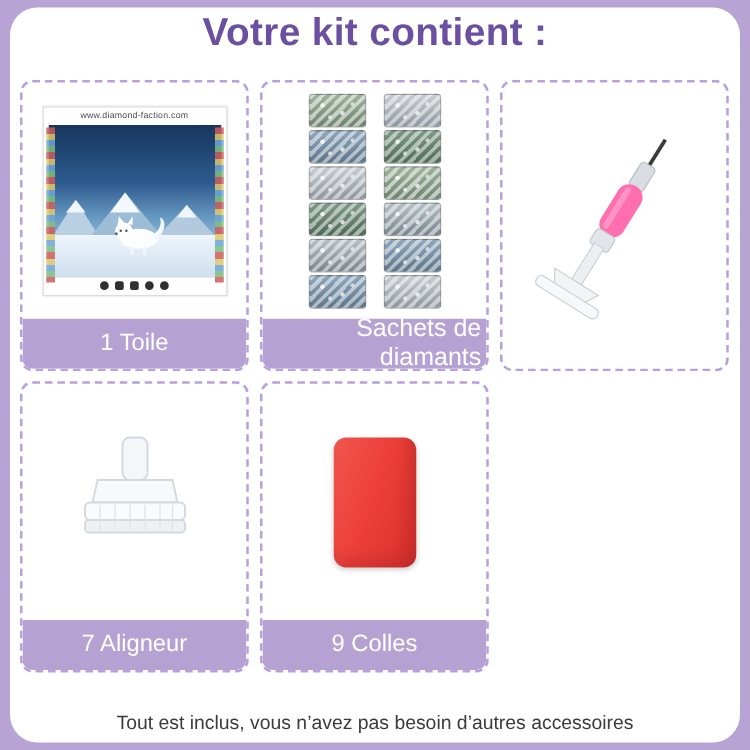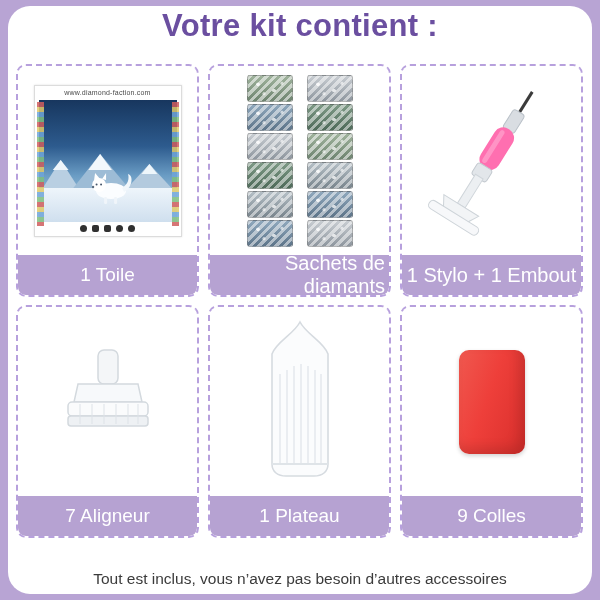--- a/index.html
+++ b/index.html
@@ -349,21 +349,20 @@
             <rect x="66" y="32" width="13" height="22" rx="3" fill="#d9dde2" stroke="#b9c0c8" stroke-width="1"></rect>
             <rect x="62" y="52" width="21" height="46" rx="10" fill="#ff6fb0"></rect>
             <rect x="66" y="56" width="5" height="38" rx="3" fill="#ff9ecb" opacity="0.8"></rect>
             <rect x="64" y="96" width="17" height="14" rx="3" fill="#e2e6ea" stroke="#c3c9cf" stroke-width="1"></rect>
             <rect x="68" y="108" width="9" height="34" fill="#eceff2" stroke="#cfd5da" stroke-width="1"></rect>
             <path d="M52 142 H93 L86 154 H59 Z" fill="#f2f4f6" stroke="#cdd3d8" stroke-width="1"></path>
             <rect x="44" y="152" width="57" height="9" rx="4" fill="#f7f8fa" stroke="#cdd3d8" stroke-width="1"></rect>
           </g>
         </svg>
       </div>
-      <div class="card-label small">1 Stylo + 1 Embout</div>
     </div>
 
     <div class="card">
       <div class="card-media">
         <svg width="140" height="140" viewBox="0 0 140 140">
           <rect x="60" y="18" width="20" height="34" rx="6" fill="#f4f6f8" stroke="#d3d9de" stroke-width="1.5"></rect>
           <path d="M40 52 H100 L104 70 H36 Z" fill="#f7f9fb" stroke="#d3d9de" stroke-width="1.5"></path>
           <rect x="30" y="70" width="80" height="14" rx="4" fill="#fafbfc" stroke="#d3d9de" stroke-width="1.5"></rect>
           <rect x="30" y="84" width="80" height="10" rx="3" fill="#eef1f4" stroke="#d3d9de" stroke-width="1.5"></rect>
           <g stroke="#dde2e7" stroke-width="1">
@@ -372,38 +371,20 @@
             <line x1="66" y1="72" x2="66" y2="92"></line>
             <line x1="78" y1="72" x2="78" y2="92"></line>
             <line x1="90" y1="72" x2="90" y2="92"></line>
             <line x1="100" y1="72" x2="100" y2="92"></line>
           </g>
         </svg>
       </div>
       <div class="card-label">7 Aligneur</div>
     </div>
 
-    <div class="card">
-      <div class="card-media">
-        <svg width="120" height="175" viewBox="0 0 120 175">
-          <path d="M60 8 C66 20 84 28 88 40 L88 150 C88 158 82 162 74 162 L46 162 C38 162 32 158 32 150 L32 40 C36 28 54 20 60 8 Z" fill="#fbfcfd" stroke="#d6dbe0" stroke-width="1.6"></path>
-          <g stroke="#e3e7eb" stroke-width="1.4">
-            <line x1="40" y1="60" x2="40" y2="150"></line>
-            <line x1="47" y1="56" x2="47" y2="150"></line>
-            <line x1="54" y1="52" x2="54" y2="150"></line>
-            <line x1="61" y1="50" x2="61" y2="150"></line>
-            <line x1="68" y1="52" x2="68" y2="150"></line>
-            <line x1="75" y1="56" x2="75" y2="150"></line>
-            <line x1="81" y1="60" x2="81" y2="150"></line>
-          </g>
-          <path d="M32 150 L88 150" stroke="#dfe4e8" stroke-width="2"></path>
-        </svg>
-      </div>
-      <div class="card-label">1 Plateau</div>
-    </div>
 
     <div class="card">
       <div class="card-media">
         <div class="glue"></div>
       </div>
       <div class="card-label">9 Colles</div>
     </div>
 
   </div>
 

